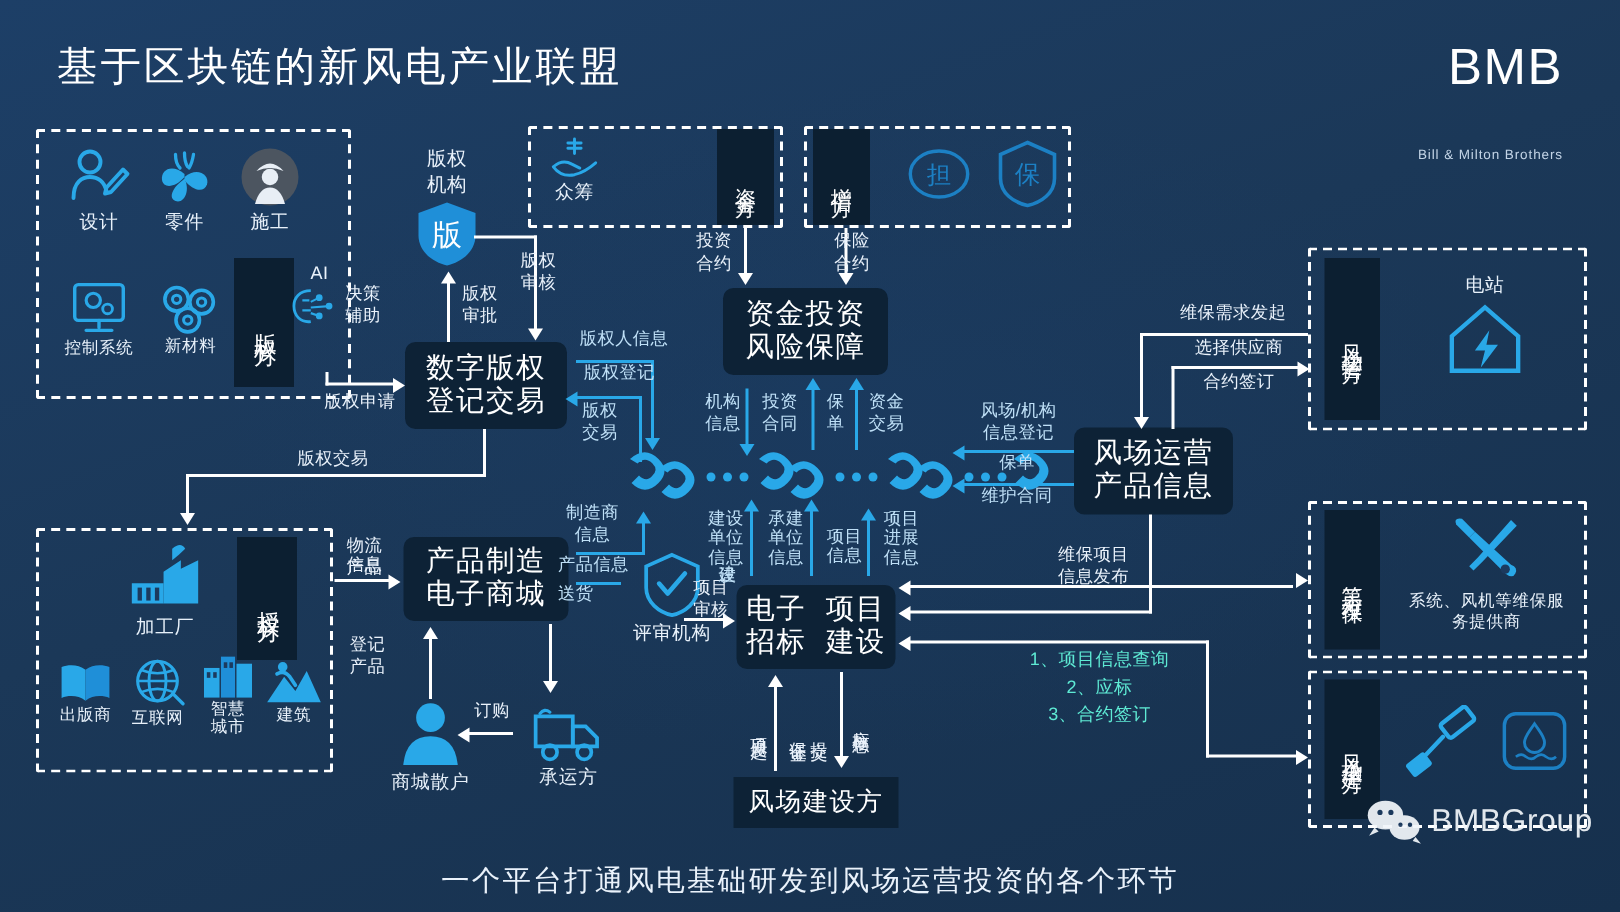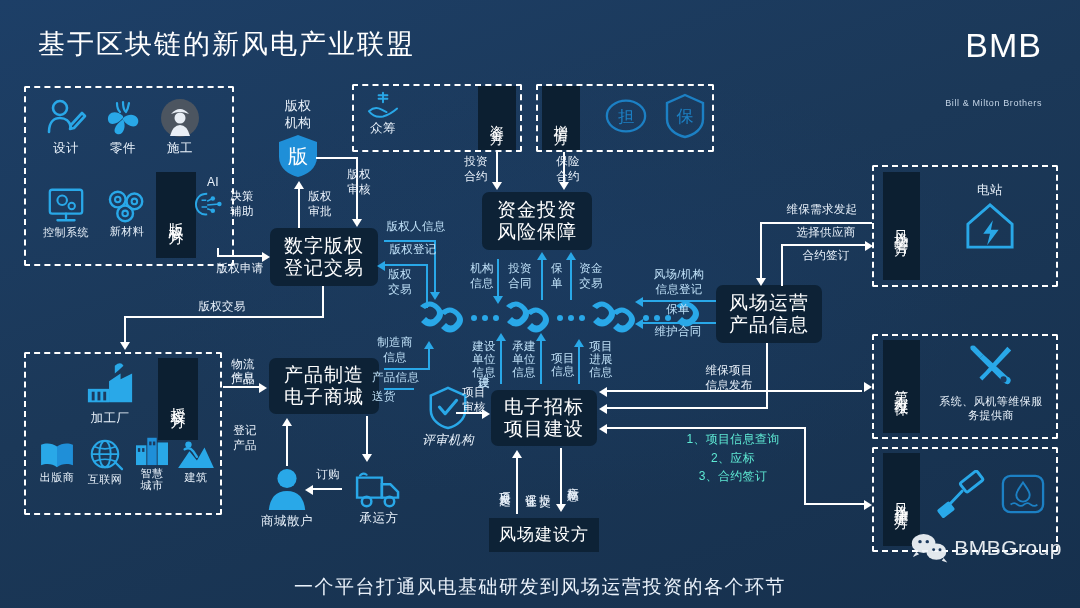--- a/index.html
+++ b/index.html
@@ -204,21 +204,21 @@
   <div class="abs node" style="left:482px; top:192px; width:110px; height:58px; flex-direction:column;">
     <span>资金投资</span>
     <span>风险保障</span>
   </div>
 
   <div class="abs node" style="left:269px; top:358px; width:110px; height:56px; flex-direction:column;">
     <span>产品制造</span>
     <span>电子商城</span>
   </div>
 
-  <div class="abs node" style="left:491px; top:390px; width:106px; height:56px; flex-direction:column;">
+  <div class="abs node" style="left:491px; top:390px; width:106px; height:56px; flex-direction:row;">
     <span>电子招标</span>
     <span>项目建设</span>
   </div>
 
   <div class="abs node" style="left:716px; top:285px; width:106px; height:58px; flex-direction:column;">
     <span>风场运营</span>
     <span>产品信息</span>
   </div>
 
   <div class="abs node sq" style="left:489px; top:518px; width:110px; height:34px; font-size:17px;">
@@ -336,21 +336,21 @@
         <path d="M186 10 q10 -9 19 0 q8 8 0 16 q-9 9 -18 0 l5 -5 q5 5 9 0 q4 -4 0 -8 q-5 -5 -10 0 Z"></path>
         <path d="M206 16 q10 -9 19 0 q8 8 0 16 q-9 9 -18 0 l5 -5 q5 5 9 0 q4 -4 0 -8 q-5 -5 -10 0 Z"></path>
         <circle cx="240" cy="22" r="3"></circle>
           <circle cx="251" cy="22" r="3"></circle>
           <circle cx="262" cy="22" r="3"></circle>
         <path d="M270 10 q10 -9 19 0 q8 8 0 16 q-9 9 -18 0 l5 -5 q5 5 9 0 q4 -4 0 -8 q-5 -5 -10 0 Z"></path>
       </g>
     </svg>
   </div>
 
-  <div class="abs cell" style="left:410px; top:385px; width:76px;font-style:italic;">
+  <div class="abs cell" style="left:410px; top:367px; width:76px;">
     <svg width="44" height="46" viewBox="0 0 46 48">
       <path d="M23 3 L41 11 V26 C41 36 32 43 23 45 C14 43 5 36 5 26 V11 Z" fill="none" stroke="#29a8e8" stroke-width="2.6"></path>
       <path d="M14 23 L20 30 L32 16" fill="none" stroke="#29a8e8" stroke-width="3.2" stroke-linecap="round" stroke-linejoin="round"></path>
     </svg>
     <span class="cap" style="margin-top:3px;">评审机构</span>
   </div>
 
   <div class="abs cell" style="left:248px; top:466px; width:78px;">
     <svg width="44" height="46" viewBox="0 0 46 48">
       <circle cx="23" cy="13" r="10" fill="#29a8e8"></circle>

